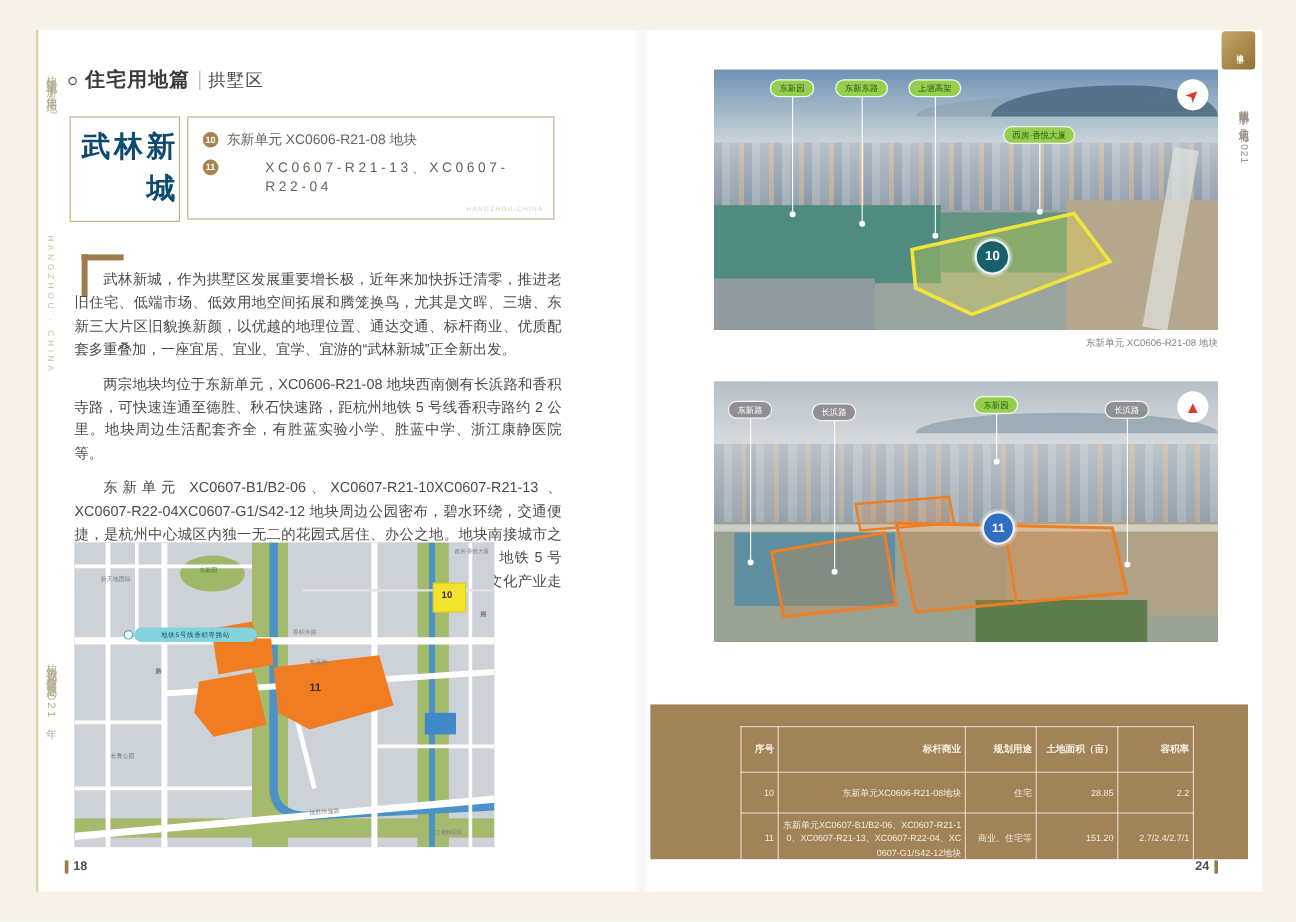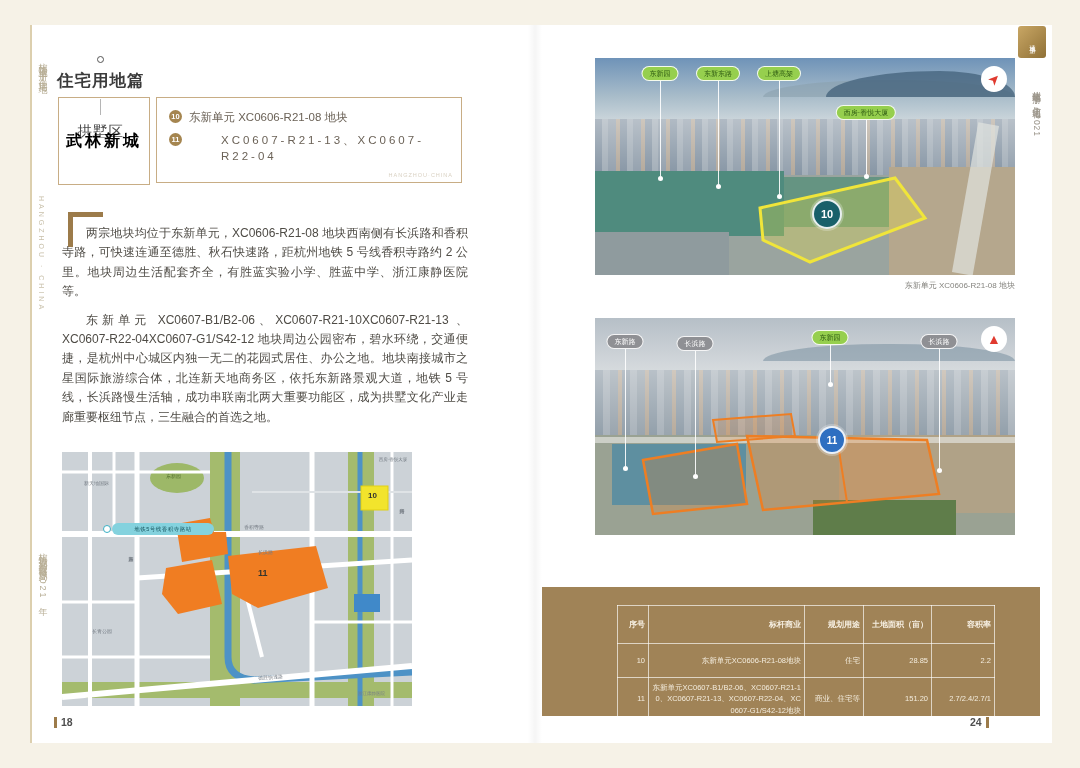--- a/index.html
+++ b/index.html
@@ -1,36 +1,36 @@
 <!DOCTYPE html>
 <html><head>
 <meta charset="utf-8">
 <style>
   html,body{margin:0;padding:0;}
   body{background:#f6f2e7;font-family:"Liberation Sans","DejaVu Sans",sans-serif;}
   #canvas{position:relative;width:1080px;height:768px;background:#f6f2e7;overflow:hidden;}
   .page{position:absolute;left:30px;top:25px;width:1020px;height:718px;background:#ffffff;border-left:2px solid #dccfae;}
   .gutter{position:absolute;left:528px;top:25px;width:14px;height:718px;background:linear-gradient(90deg,rgba(0,0,0,0),rgba(0,0,0,0.04),rgba(0,0,0,0));}
   .vtext{writing-mode:vertical-rl;text-orientation:mixed;}
-  .abs{position:absolute;flex-direction:column;}
+  .abs{position:absolute;}
 
   
   .sb{color:#b7ad94;font-size:9px;letter-spacing:2px;}
   .sb-en{color:#c9c1ab;font-size:7px;letter-spacing:3px;}
   .sb-r{color:#9b958a;font-size:8.5px;letter-spacing:1px;}
 
   
   .hdr{left:57px;top:56px;display:flex;align-items:center;gap:7px;}
   .bullet{width:5px;height:5px;border:1.5px solid #555;border-radius:50%;}
   .hdr-t{font-size:16.5px;font-weight:bold;color:#3b3b3b;letter-spacing:1px;}
   .hdr-div{width:1px;height:16px;background:#b5b5b5;}
   .hdr-d{font-size:14.5px;color:#4a4a4a;letter-spacing:1px;}
 
   .box1{left:58px;top:97px;width:90px;height:86px;border:1px solid #c8ad85;display:flex;align-items:center;justify-content:center;}
-  .box1 span{font-size:16px;font-weight:bold;color:#000000;letter-spacing:3px;line-height:1.45;text-align:center;}
+  .box1 span{font-size:24px;font-weight:bold;color:#0c4a6e;letter-spacing:3px;line-height:1.45;text-align:right;}
   .box2{left:156px;top:97px;width:306px;height:86px;border:1px solid #c8ad85;padding:11px 12px;box-sizing:border-box;}
   .pitem{display:flex;gap:7px;margin-bottom:6px;}
   .pnum{flex:0 0 auto;width:13px;height:13px;border-radius:50%;background:#a5854f;color:#fff;font-size:7.5px;font-weight:bold;display:flex;align-items:center;justify-content:center;margin-top:1px;}
   .ptxt{font-size:11.5px;color:#6b6257;line-height:1.45;}
   .ptxt .sp{letter-spacing:3px;display:block;margin-left:32px;}
   .wm{position:absolute;right:8px;bottom:4px;font-size:5.5px;color:#d9d1c2;letter-spacing:1px;}
 
   .bracket{left:68px;top:212px;width:30px;height:30px;border-top:5px solid #9c7b4a;border-left:5px solid #9c7b4a;}
 
   .paras{left:62px;top:224px;width:406px;}
@@ -112,20 +112,21 @@
       <div class="ptxt">
         <span class="sp">XC0607-R21-13、XC0607-R22-04</span>
       </div>
     </div>
     <div class="wm">HANGZHOU·CHINA</div>
   </div>
 
   <div class="abs bracket"></div>
 
   <div class="abs paras">
+    <p>武林新城，作为拱墅区发展重要增长极，近年来加快拆迁清零，推进老旧住宅、低端市场、低效用地空间拓展和腾笼换鸟，尤其是文晖、三塘、东新三大片区旧貌换新颜，以优越的地理位置、通达交通、标杆商业、优质配套多重叠加，一座宜居、宜业、宜学、宜游的“武林新城”正全新出发。</p>
     <p>两宗地块均位于东新单元，XC0606-R21-08 地块西南侧有长浜路和香积寺路，可快速连通至德胜、秋石快速路，距杭州地铁 5 号线香积寺路约 2 公里。地块周边生活配套齐全，有胜蓝实验小学、胜蓝中学、浙江康静医院等。</p>
     <p>东新单元 XC0607-B1/B2-06、XC0607-R21-10XC0607-R21-13 、XC0607-R22-04XC0607-G1/S42-12 地块周边公园密布，碧水环绕，交通便捷，是杭州中心城区内独一无二的花园式居住、办公之地。地块南接城市之星国际旅游综合体，北连新天地商务区，依托东新路景观大道，地铁 5 号线，长浜路慢生活轴，成功串联南北两大重要功能区，成为拱墅文化产业走廊重要枢纽节点，三生融合的首选之地。</p>
   </div>
 
   <div class="abs map">
     <svg width="350" height="254" viewBox="0 0 350 254">
       <rect x="0" y="0" width="350" height="254" fill="#ccd2d7"></rect>
 
       <rect x="148" y="0" width="30" height="254" fill="#a4bb6d"></rect>
       <rect x="286" y="0" width="26" height="254" fill="#a4bb6d"></rect>
@@ -274,17 +275,17 @@
         <td>11</td>
         <td>东新单元XC0607-B1/B2-06、XC0607-R21-10、XC0607-R21-13、XC0607-R22-04、XC0607-G1/S42-12地块</td>
         <td>商业、住宅等</td>
         <td>151.20</td>
         <td>2.7/2.4/2.7/1</td>
       </tr>
     </tbody>
       </table>
   </div>
 
-  <div class="foot" style="left:970px;top:716px;">
+  <div class="foot" style="left:996px;top:716px;">
     <span>24</span>
     <div class="fbar"></div>
   </div>
 </div>
 
 </body></html>

